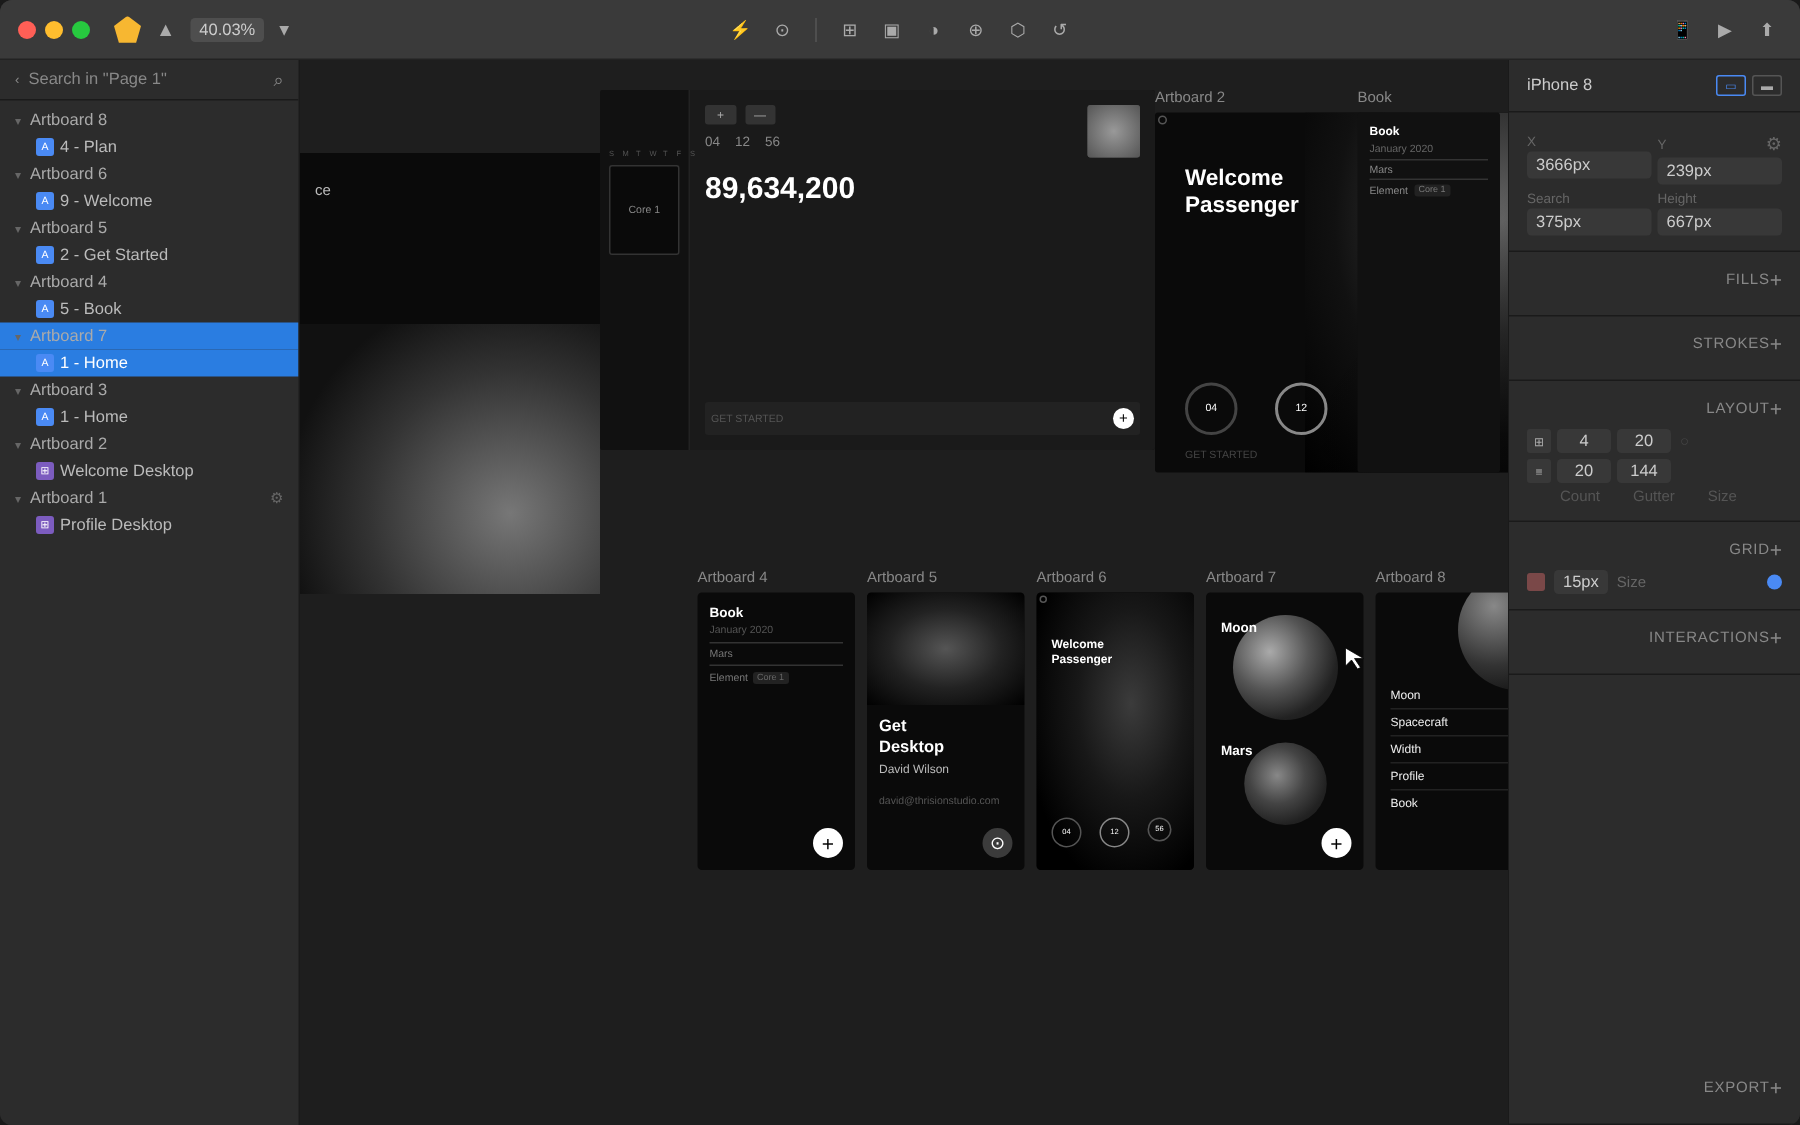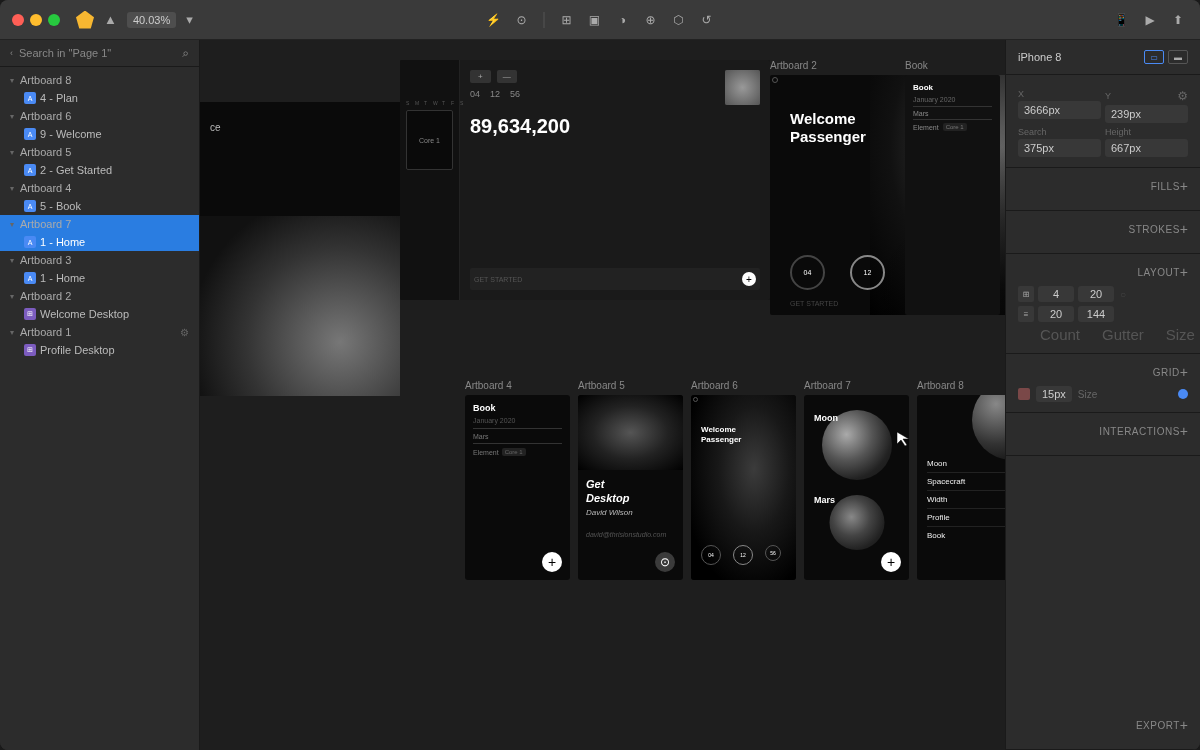--- a/index.html
+++ b/index.html
@@ -295,21 +295,21 @@
       color: #ccc;
       font-size: 11px;
       background: #383838;
       padding: 2px 6px;
       border-radius: 3px;
       width: 36px;
       text-align: center;
     }
     .layout-sublabel {
       color: #555;
-      font-size: 15px;
+      font-size: 10px;
       margin-left: 2px;
     }
 
     .grid-controls {
       display: flex;
       align-items: center;
       gap: 6px;
     }
     .grid-swatch {
       width: 12px;
@@ -814,21 +814,21 @@
                 </div>
               </div>
               <div class="plus-btn">+</div>
             </div>
           </div>
 
           <div class="bt-col">
             <div class="bt-label">Artboard 5</div>
             <div class="bt-frame" style="background:#0a0a0a;">
               <div style="width:100%;height:75px;background:radial-gradient(ellipse at 50% 50%,#555 0%,#222 50%,#000 100%);"></div>
-              <div style="padding:8px;font-style:italic;">
+              <div style="padding:8px;">
                 <div style="color:#fff;font-size:11px;font-weight:700;margin-bottom:2px;">Get</div>
                 <div style="color:#fff;font-size:11px;font-weight:700;margin-bottom:4px;">Desktop</div>
                 <div style="color:#bbb;font-size:8px;margin-bottom:14px;">David Wilson</div>
                 <div style="color:#555;font-size:7px;">david@thrisionstudio.com</div>
               </div>
               <div style="position:absolute;bottom:8px;right:8px;width:20px;height:20px;border-radius:50%;background:rgba(255,255,255,0.2);display:flex;align-items:center;justify-content:center;color:#fff;font-size:12px;">⊙</div>
             </div>
           </div>
 
           <div class="bt-col">

